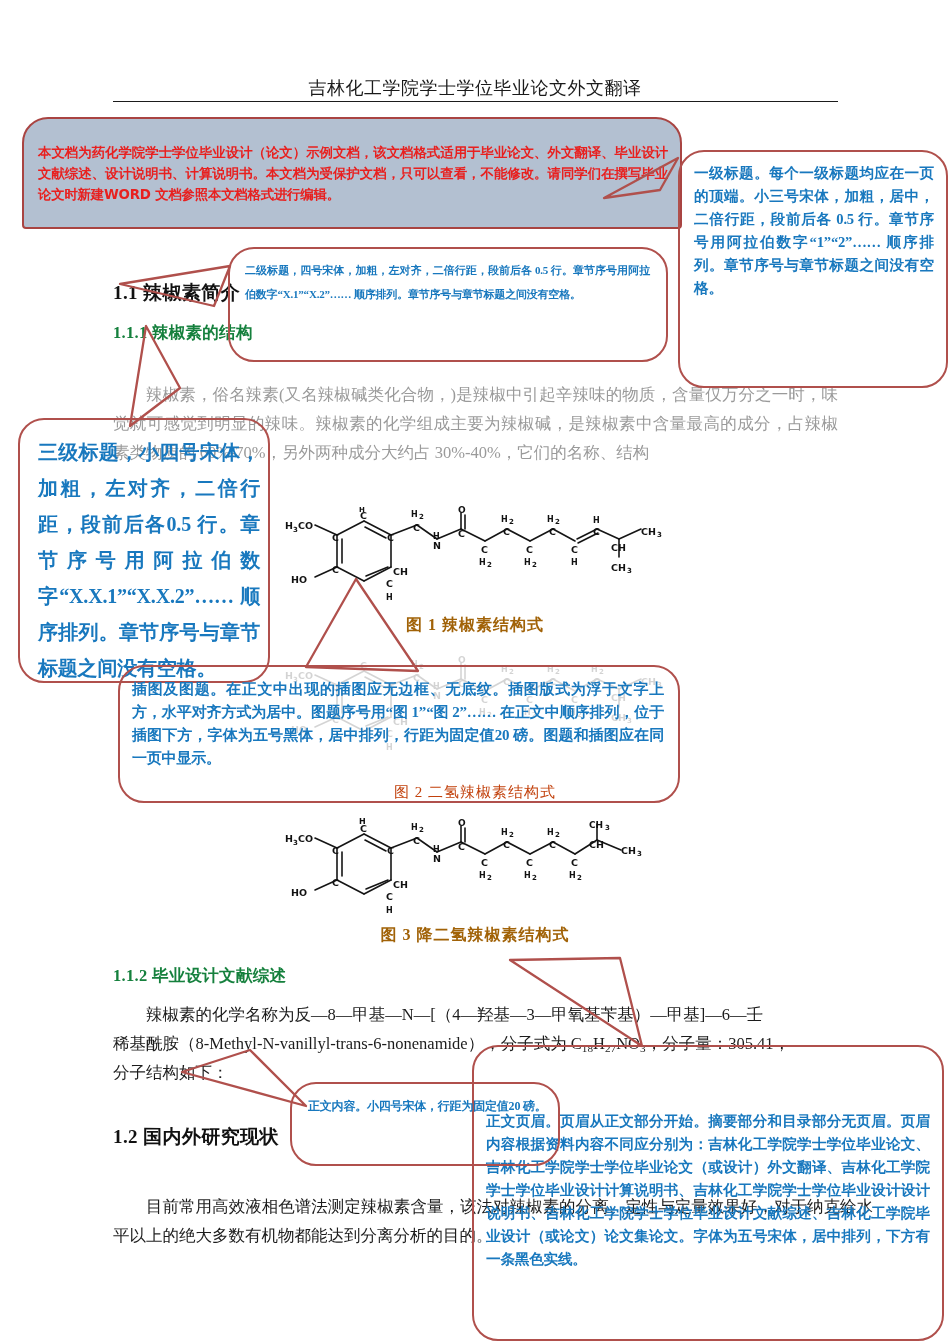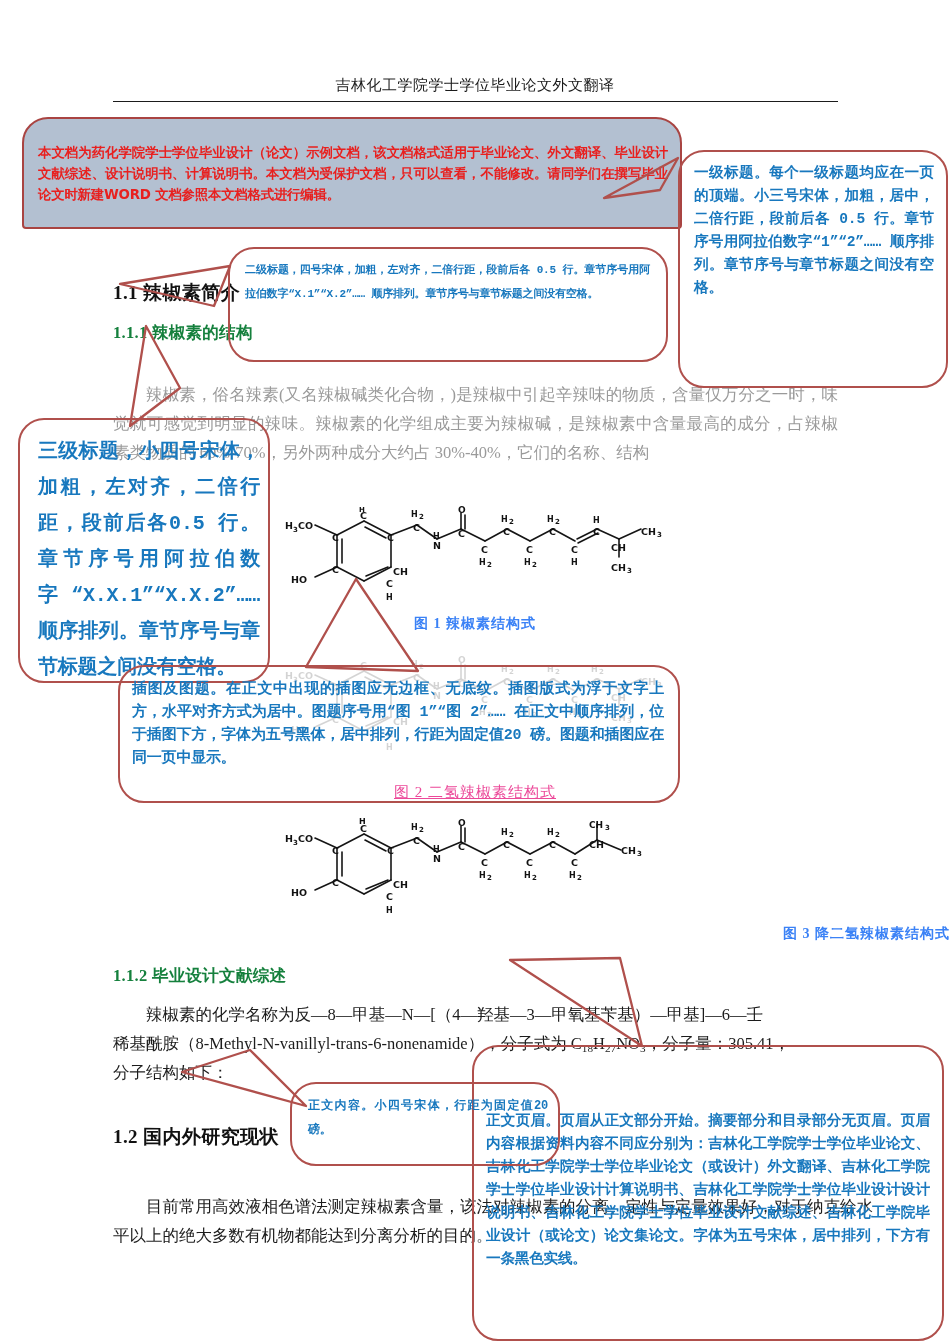--- a/index.html
+++ b/index.html
@@ -19,21 +19,21 @@
     background: #fff;
   }
 
   
   .doc-header {
     position: absolute;
     left: 185px;
     top: 76px;
     width: 580px;
     text-align: center;
-    font-size: 15px;
+    font-size: 18px;
     letter-spacing: .5px;
     color: #1a1a1a;
   }
   .header-rule {
     position: absolute;
     left: 113px;
     top: 101px;
     width: 725px;
     height: 0;
     border-top: 1.6px solid #1b1b1b;
@@ -76,23 +76,23 @@
     text-justify: inter-ideograph;
   }
   .para .ind { display: inline-block; width: 2em; }
   .para sub { font-size: 68%; vertical-align: -.25em; }
 
   .fig-caption {
     position: absolute;
     width: 950px;
     left: 0;
     text-align: center;
-    font-size: 14px;
-    font-weight: bold;
-    color: #3b82f6;
+    font-size: 16px;
+    font-weight: bold;
+    color: #a16207;
     letter-spacing: 1px;
   }
 
   
   .figure { position: absolute; }
 
   
   .banner {
     position: absolute;
     left: 22px;
@@ -122,21 +122,21 @@
   
   .callout {
     position: absolute;
     border: 2.3px solid #b0504c;
     border-radius: 26px;
     background: transparent;
     box-sizing: border-box;
   }
   .callout-text {
     position: absolute;
-    font-family: Liberation Mono, monospace;
+    font-family: Liberation Serif, serif;
     font-weight: bold;
     color: #1878be;
     text-align: justify;
     text-justify: inter-ideograph;
     letter-spacing: -.2px;
   }
   .lead { position: absolute; overflow: visible; pointer-events: none; }
 
   
   #callout-h1       { left: 678px; top: 150px;  width: 270px; height: 238px; }
@@ -320,21 +320,21 @@
           <text x="306" y="17" font-size="8">H</text>
           <text x="314" y="19" font-size="7">2</text>
         <text x="326" y="46">CH</text>
         <text x="326" y="66">CH</text>
           <text x="342" y="68" font-size="7">3</text>
         <text x="356" y="30">CH</text>
           <text x="372" y="32" font-size="7">3</text>
       </g>
     </svg>
   </div>
-  <div class="fig-caption" style="top:783px; color:#ec4899; font-weight:normal; font-family:'Liberation Serif',serif; font-size:15px;text-decoration:underline;">图 2 二氢辣椒素结构式</div>
+  <div class="fig-caption" style="top:783px; color:#c2410c; font-weight:normal; font-family:'Liberation Serif',serif; font-size:15px;">图 2 二氢辣椒素结构式</div>
 
   <div class="figure" style="left:285px; top:818px;">
     <svg width="400" height="105" viewBox="0 0 400 105">
       <g stroke="#151515" stroke-width="1.6" fill="none" stroke-linecap="round">
         <path d="M52,30 L52,62"></path>
           <path d="M57,34 L57,58"></path>
         <path d="M52,30 L79,16"></path>
         <path d="M79,16 L106,30"></path>
           <path d="M80,22 L101,33"></path>
         <path d="M106,30 L106,62"></path>
@@ -393,21 +393,21 @@
           <text x="284" y="60" font-size="8">H</text>
           <text x="292" y="62" font-size="7">2</text>
         <text x="304" y="30">CH</text>
         <text x="304" y="10" font-size="9">CH</text>
           <text x="320" y="12" font-size="7">3</text>
         <text x="336" y="36">CH</text>
           <text x="352" y="38" font-size="7">3</text>
       </g>
     </svg>
   </div>
-  <div class="fig-caption" style="top:925px;text-align:right;">图 3 降二氢辣椒素结构式</div>
+  <div class="fig-caption" style="top:925px;">图 3 降二氢辣椒素结构式</div>
 
   <div class="h3" style="left:113px; top:965px;">1.1.2 毕业设计文献综述</div>
 
   <div class="para" style="left:113px; top:1000px; width:725px;">
     <span class="ind"></span><span>辣椒素的化学名称为反—8—甲基—N—[（4—羟基—3—甲氧基苄基）—甲基]—6—壬</span>
   </div>
   <div class="para" style="left:113px; top:1029px; width:760px;">
     <span>稀基酰胺（8-Methyl-N-vanillyl-trans-6-nonenamide），分子式为 C</span><sub>18</sub><span>H</span><sub>27</sub><span>NO</span><sub>3</sub><span>，分子量：305.41，</span>
   </div>
   <div class="para" style="left:113px; top:1058px; width:400px;">

